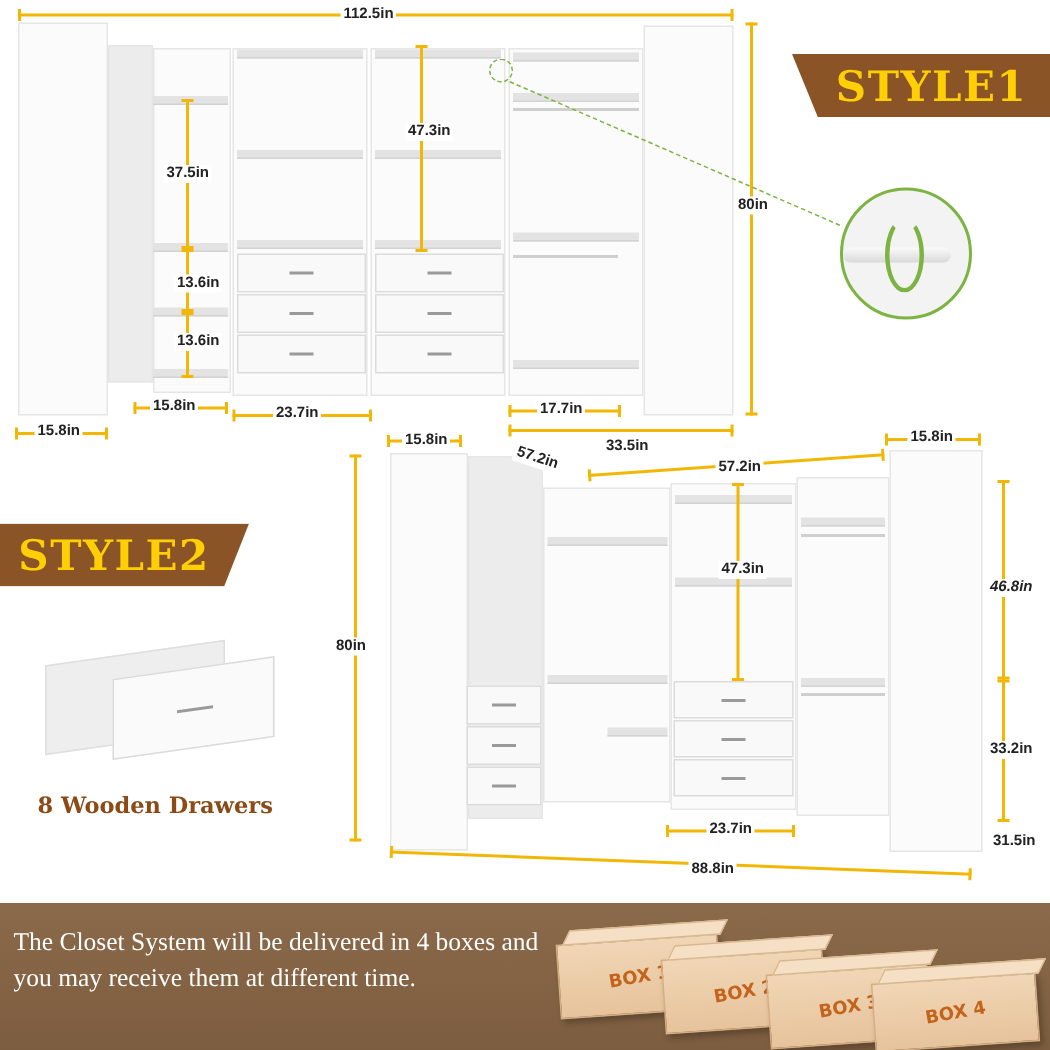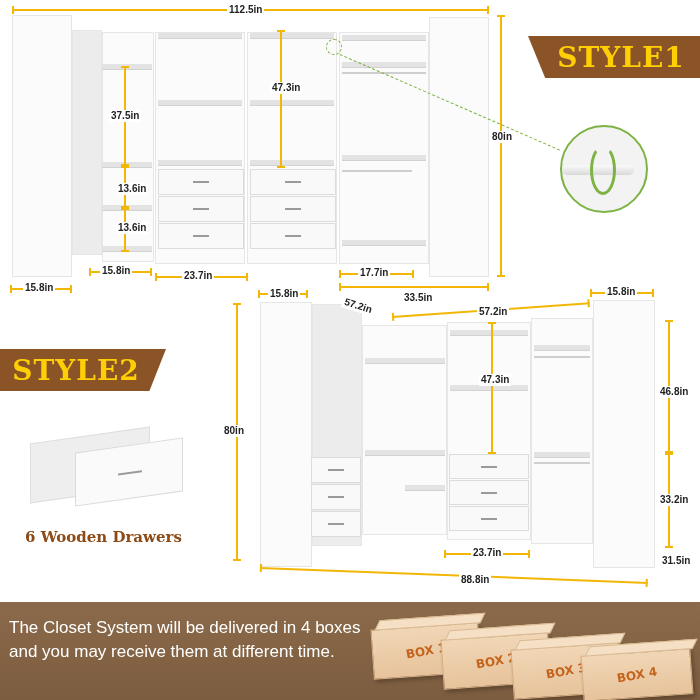--- a/index.html
+++ b/index.html
@@ -16,21 +16,21 @@
   .panel.shade { background: #ececec; }
   .shelf { position: absolute; height: 6px; background: #e3e3e3; border-bottom: 1px solid #d2d2d2; }
   .rod { position: absolute; height: 2px; background: #cfcfcf; }
   .drawer { position: absolute; background: #f9f9f9; border: 1px solid #dcdcdc; }
   .drawer .handle { position: absolute; left: 50%; top: 50%; width: 16px; height: 2px; margin-left: -8px; margin-top: -1px; background: #9a9a9a; }
   .banner { position: absolute; background: #8b5426; color: #ffcf05; font-family: "DejaVu Serif", serif; font-weight: bold; font-size: 28px; letter-spacing: 1px; display: flex; align-items: center; justify-content: center; }
   .banner1 { left: 528px; top: 36px; width: 172px; height: 42px; clip-path: polygon(0 0, 100% 0, 100% 100%, 10% 100%); padding-left: 14px; }
   .banner2 { left: 0; top: 349px; width: 166px; height: 42px; clip-path: polygon(0 0, 100% 0, 90% 100%, 0 100%); padding-right: 14px; }
   .drawer-caption { position: absolute; left: 25px; top: 528px; font-family: "DejaVu Serif", serif; font-weight: bold; font-size: 15px; color: #8b4a16; white-space: nowrap; }
   .footer { position: absolute; left: 0; top: 602px; width: 700px; height: 98px; background: linear-gradient(180deg, #8a6a4a 0%, #7d5d3f 100%); }
-  .footer-text { position: absolute; left: 9px; top: 14px; width: 355px; color: #ffffff; font-size: 17px; line-height: 24px; font-family: Liberation Sans, sans-serif; }
+  .footer-text { position: absolute; left: 9px; top: 14px; width: 355px; color: #ffffff; font-size: 17px; line-height: 24px; font-family: Liberation Serif, serif; }
   .box { position: absolute; background: linear-gradient(180deg, #f1d6b6 0%, #e6c39b 100%); border: 1px solid #d4ae84; box-shadow: 2px 3px 4px rgba(0,0,0,0.25); }
   .box-top { position: absolute; left: 6px; top: -10px; right: -6px; height: 10px; background: #f5e0c6; transform: skewX(-30deg); border: 1px solid #d8b88f; }
   .box-label { position: absolute; left: 50%; top: 50%; transform: translate(-50%,-50%) rotate(-6deg); color: #c4641c; font-family: "DejaVu Sans", sans-serif; font-weight: bold; font-size: 12px; white-space: nowrap; }
   .inset { position: absolute; left: 560px; top: 125px; width: 88px; height: 88px; border-radius: 50%; border: 2px solid #7cb342; background: #f3f3f3; overflow: hidden; }
   .inset .bar { position: absolute; left: 0; top: 38px; width: 72px; height: 10px; background: linear-gradient(180deg,#fafafa,#d9d9d9); border-radius: 5px; }
   .inset .arrow { position: absolute; left: 28px; top: 18px; width: 26px; height: 50px; border: 3px solid #7cb342; border-radius: 50%; border-top-color: transparent; border-left-color: #7cb342; }
   .small-circle { position: absolute; left: 326px; top: 39px; width: 16px; height: 16px; border-radius: 50%; border: 1.5px dashed #7cb342; }
   .dash-line { position: absolute; left: 340px; top: 54px; width: 240px; height: 0; border-top: 1.5px dashed #7cb342; transform-origin: 0 0; transform: rotate(23.5deg); }
 </style>
 </head>
@@ -119,21 +119,21 @@
 <div class="banner banner2">
     <span>STYLE2</span>
   </div>
 
 <div>
   <div class="abs" style="left:30px;top:435px;width:120px;height:60px;background:#eeeeee;border:1px solid #dedede;transform:skewY(-8deg);"></div>
   <div class="abs" style="left:75px;top:445px;width:108px;height:54px;background:#fafafa;border:1px solid #dadada;transform:skewY(-8deg);">
     <div class="abs" style="left:42px;top:26px;width:24px;height:2px;background:#9a9a9a;"></div>
   </div>
 </div>
-<div class="drawer-caption">6 Wooden Drawers</div>
+<div class="drawer-caption">8 Wooden Drawers</div>
 
 <div>
   <div class="panel" style="left:260px;top:302px;width:52px;height:265px;"></div>
   <div class="panel shade" style="left:312px;top:304px;width:50px;height:242px;"></div>
   <div class="drawer" style="left:311px;top:457px;width:50px;height:26px;">
       <div class="handle"></div>
     </div>
   <div class="drawer" style="left:311px;top:484px;width:50px;height:26px;">
       <div class="handle"></div>
     </div>
@@ -169,21 +169,21 @@
 <span class="dim-label" style="left:342px;top:300px;transform:rotate(18deg);">57.2in</span>
 <div class="hline" style="left:392px;top:316px;width:198px;transform:rotate(-4deg);transform-origin:0 0;"></div>
 <span class="dim-label" style="left:477px;top:306px;">57.2in</span>
 <div class="hline" style="left:590px;top:292px;width:64px;"></div>
 <span class="dim-label" style="left:605px;top:286px;">15.8in</span>
 <div class="vline" style="left:236px;top:303px;height:258px;"></div>
 <span class="dim-label" style="left:222px;top:425px;">80in</span>
 <div class="vline" style="left:491px;top:322px;height:132px;"></div>
 <span class="dim-label" style="left:479px;top:374px;">47.3in</span>
 <div class="vline" style="left:668px;top:320px;height:133px;"></div>
-<span class="dim-label" style="left:658px;top:386px;">46.8in</span>
+<span class="dim-label" style="left:658px;top:386px;font-style:italic;">46.8in</span>
 <div class="vline" style="left:668px;top:453px;height:95px;"></div>
 <span class="dim-label" style="left:658px;top:494px;">33.2in</span>
 <span class="dim-label" style="left:660px;top:555px;">31.5in</span>
 <div class="hline" style="left:444px;top:553px;width:86px;"></div>
 <span class="dim-label" style="left:471px;top:547px;">23.7in</span>
 <div class="hline" style="left:260px;top:567px;width:388px;transform:rotate(2.2deg);transform-origin:0 0;"></div>
 <span class="dim-label" style="left:459px;top:574px;">88.8in</span>
 
 <div class="footer">
   <div class="footer-text">The Closet System will be delivered in 4 boxes and you may receive them at different time.</div>

